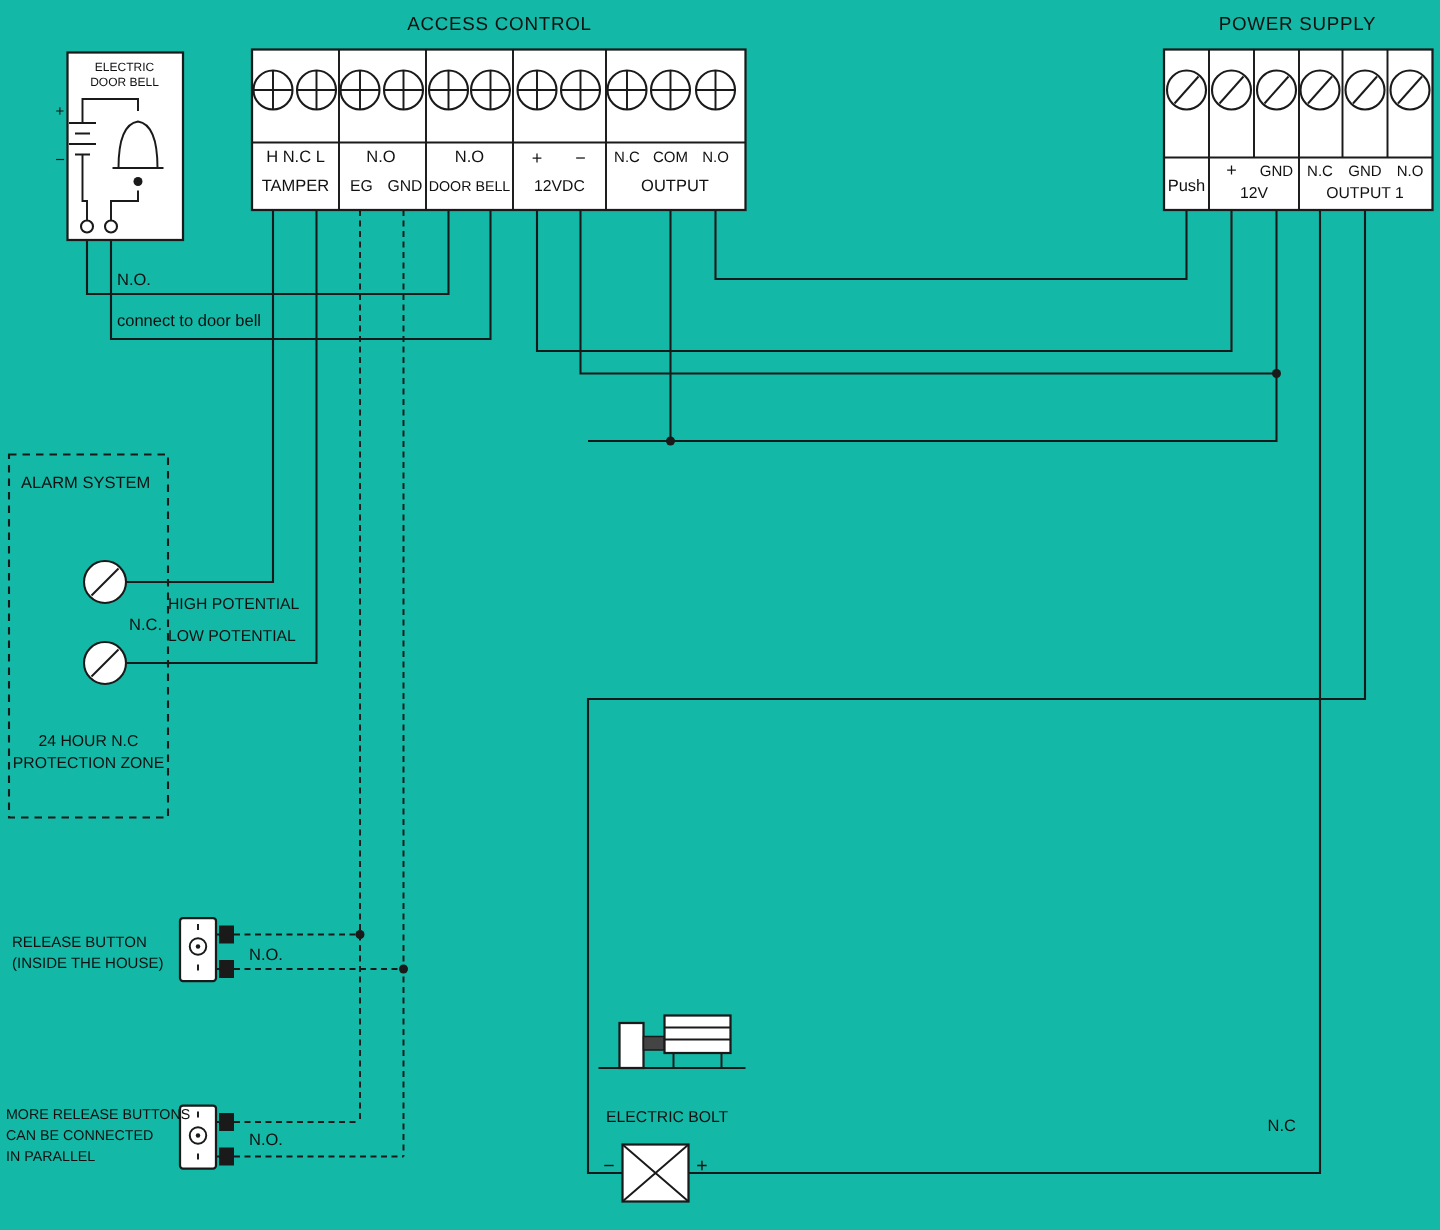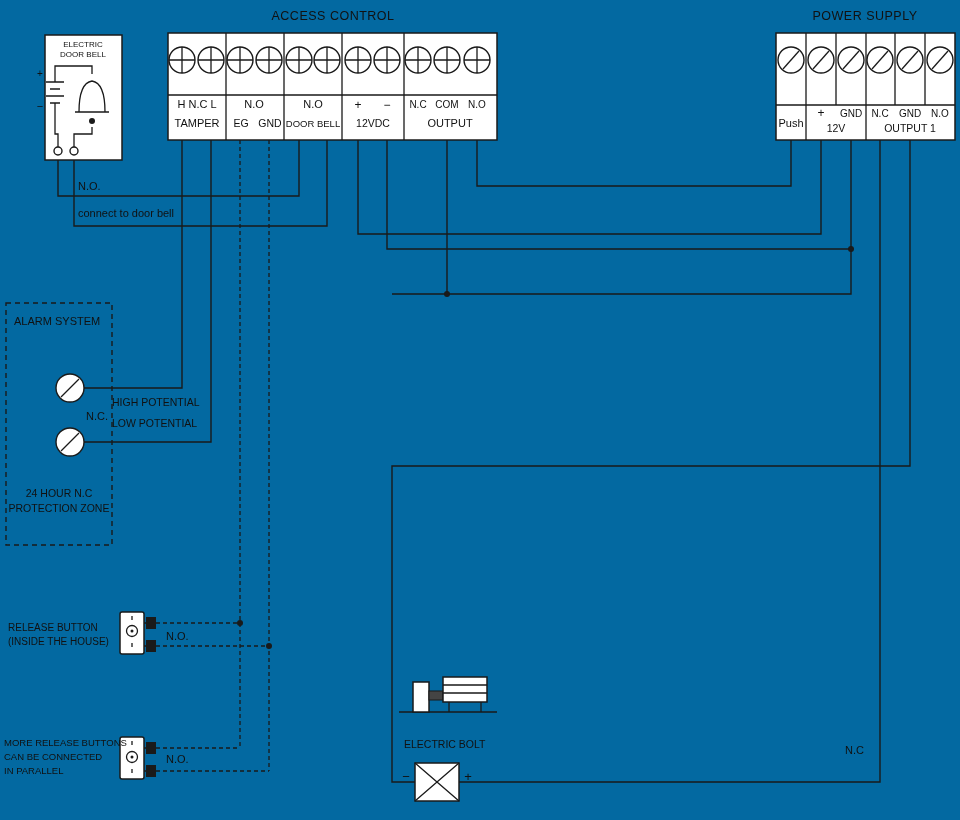--- a/index.html
+++ b/index.html
@@ -1,16 +1,16 @@
 <!DOCTYPE html>
 <html><head>
 <meta charset="utf-8">
 <style>
   html,body{margin:0;padding:0;background:#ffffff;}
-  .stage{position:relative;width:960px;height:820px;background:#0369a1;font-family:"Liberation Sans",sans-serif;}
+  .stage{position:relative;width:960px;height:820px;background:#14b8a6;font-family:"Liberation Sans",sans-serif;}
   svg{display:block;}
   
   .w   {stroke:#1a1a1a;stroke-width:1.4;fill:none;}
   .wd  {stroke:#1a1a1a;stroke-width:1.3;fill:none;stroke-dasharray:4 3;}
   
   .bx  {stroke:#1a1a1a;stroke-width:1.5;fill:#ffffff;}
   .bxd {stroke:#1a1a1a;stroke-width:1.4;fill:none;stroke-dasharray:5 4;}
   .ln  {stroke:#1a1a1a;stroke-width:1.3;fill:none;}
   .scr {stroke:#1a1a1a;stroke-width:1.4;fill:#ffffff;}
   .blk {fill:#1a1a1a;stroke:none;}

